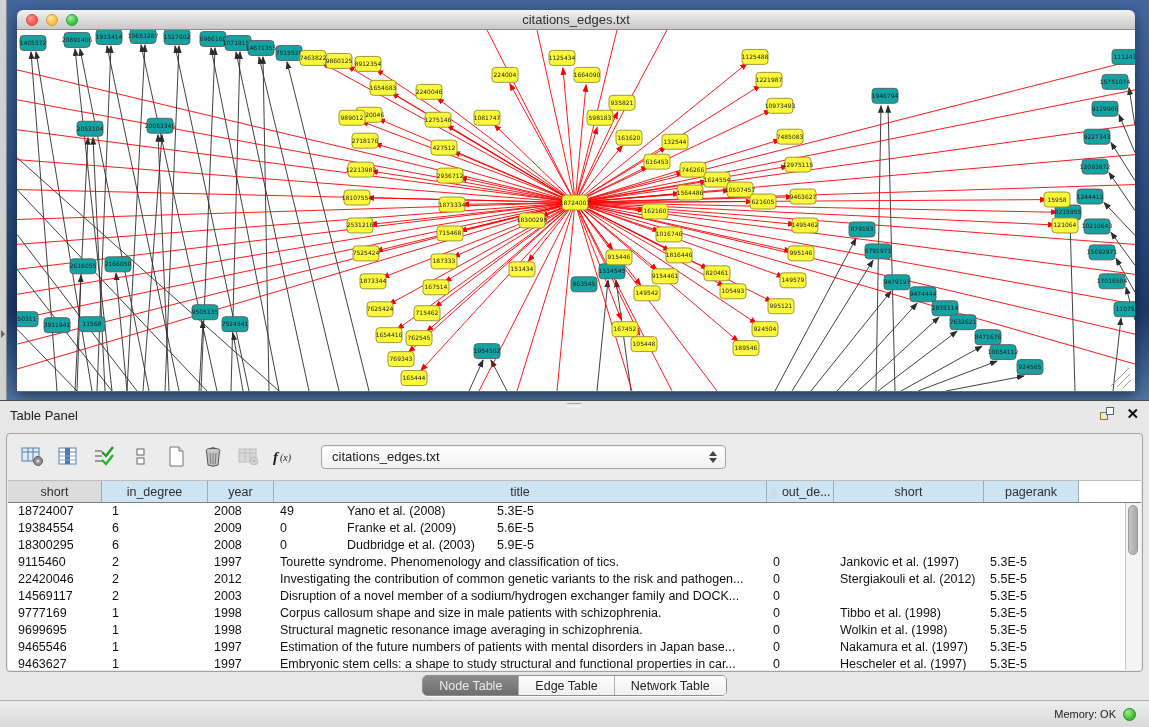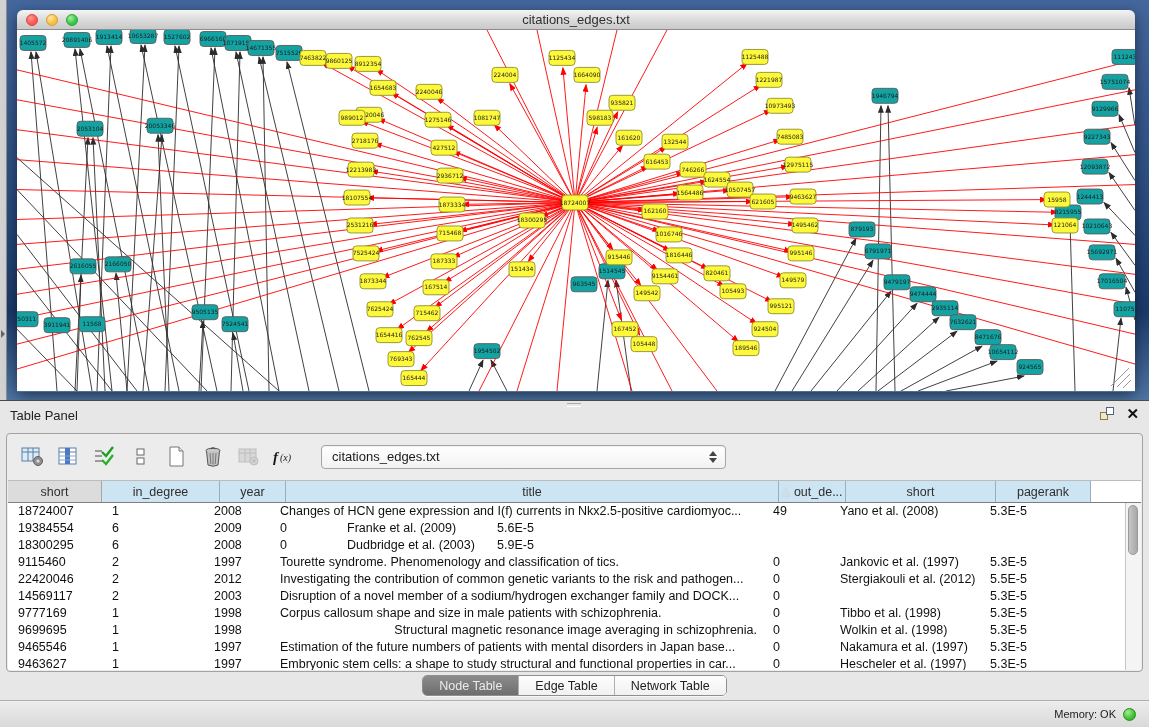--- a/index.html
+++ b/index.html
@@ -807,21 +807,21 @@
               <span class="dn"></span>
             </span>
         </div>
       </div>
 
       <div class="tviewport">
         <div class="hrow" id="hrow">
             <div class="hcell first" style="width: 94px;">
               <span>short</span>
             </div>
-            <div class="hcell" style="width: 118px;">
+            <div class="hcell" style="width: 106px;">
               <span>in_degree</span>
             </div>
             <div class="hcell" style="width: 66px;">
               <span>year</span>
             </div>
             <div class="hcell" style="width: 493px;">
               <span>title</span>
             </div>
             <div class="hcell" style="width: 67px;">
               <span class="sort">△</span>
@@ -833,21 +833,20 @@
             <div class="hcell" style="width: 95px;">
               <span>pagerank</span>
             </div>
             <div class="hfill"></div>
           </div>
         <div class="rows" id="rows">
             <div class="trow">
               <div class="tcell" style="width: 94px;">18724007</div>
               <div class="tcell" style="width: 102px;">1</div>
               <div class="tcell" style="width: 66px;">2008</div>
-              <div class="tcell" style="width: 493px;">Changes of HCN gene expression and I(f) currents in Nkx2.5-positive cardiomyoc...</div>
               <div class="tcell" style="width: 67px;">49</div>
               <div class="tcell" style="width: 150px;">Yano et al. (2008)</div>
               <div class="tcell" style="width: 95px;">5.3E-5</div>
             </div>
             <div class="trow">
               <div class="tcell" style="width: 94px;">19384554</div>
               <div class="tcell" style="width: 102px;">6</div>
               <div class="tcell" style="width: 66px;">2009</div>
               <div class="tcell" style="width: 67px;">0</div>
               <div class="tcell" style="width: 150px;">Franke et al. (2009)</div>
@@ -894,21 +893,21 @@
               <div class="tcell" style="width: 66px;">1998</div>
               <div class="tcell" style="width: 493px;">Corpus callosum shape and size in male patients with schizophrenia.</div>
               <div class="tcell" style="width: 67px;">0</div>
               <div class="tcell" style="width: 150px;">Tibbo et al. (1998)</div>
               <div class="tcell" style="width: 95px;">5.3E-5</div>
             </div>
             <div class="trow">
               <div class="tcell" style="width: 94px;">9699695</div>
               <div class="tcell" style="width: 102px;">1</div>
               <div class="tcell" style="width: 66px;">1998</div>
-              <div class="tcell" style="width: 493px; text-align: right;">Structural magnetic resonance image averaging in schizophrenia.</div>
+              <div class="tcell" style="width: 493px;">Structural magnetic resonance image averaging in schizophrenia.</div>
               <div class="tcell" style="width: 67px;">0</div>
               <div class="tcell" style="width: 150px;">Wolkin et al. (1998)</div>
               <div class="tcell" style="width: 95px;">5.3E-5</div>
             </div>
             <div class="trow">
               <div class="tcell" style="width: 94px;">9465546</div>
               <div class="tcell" style="width: 102px;">1</div>
               <div class="tcell" style="width: 66px;">1997</div>
               <div class="tcell" style="width: 493px;">Estimation of the future numbers of patients with mental disorders in Japan base...</div>
               <div class="tcell" style="width: 67px;">0</div>

